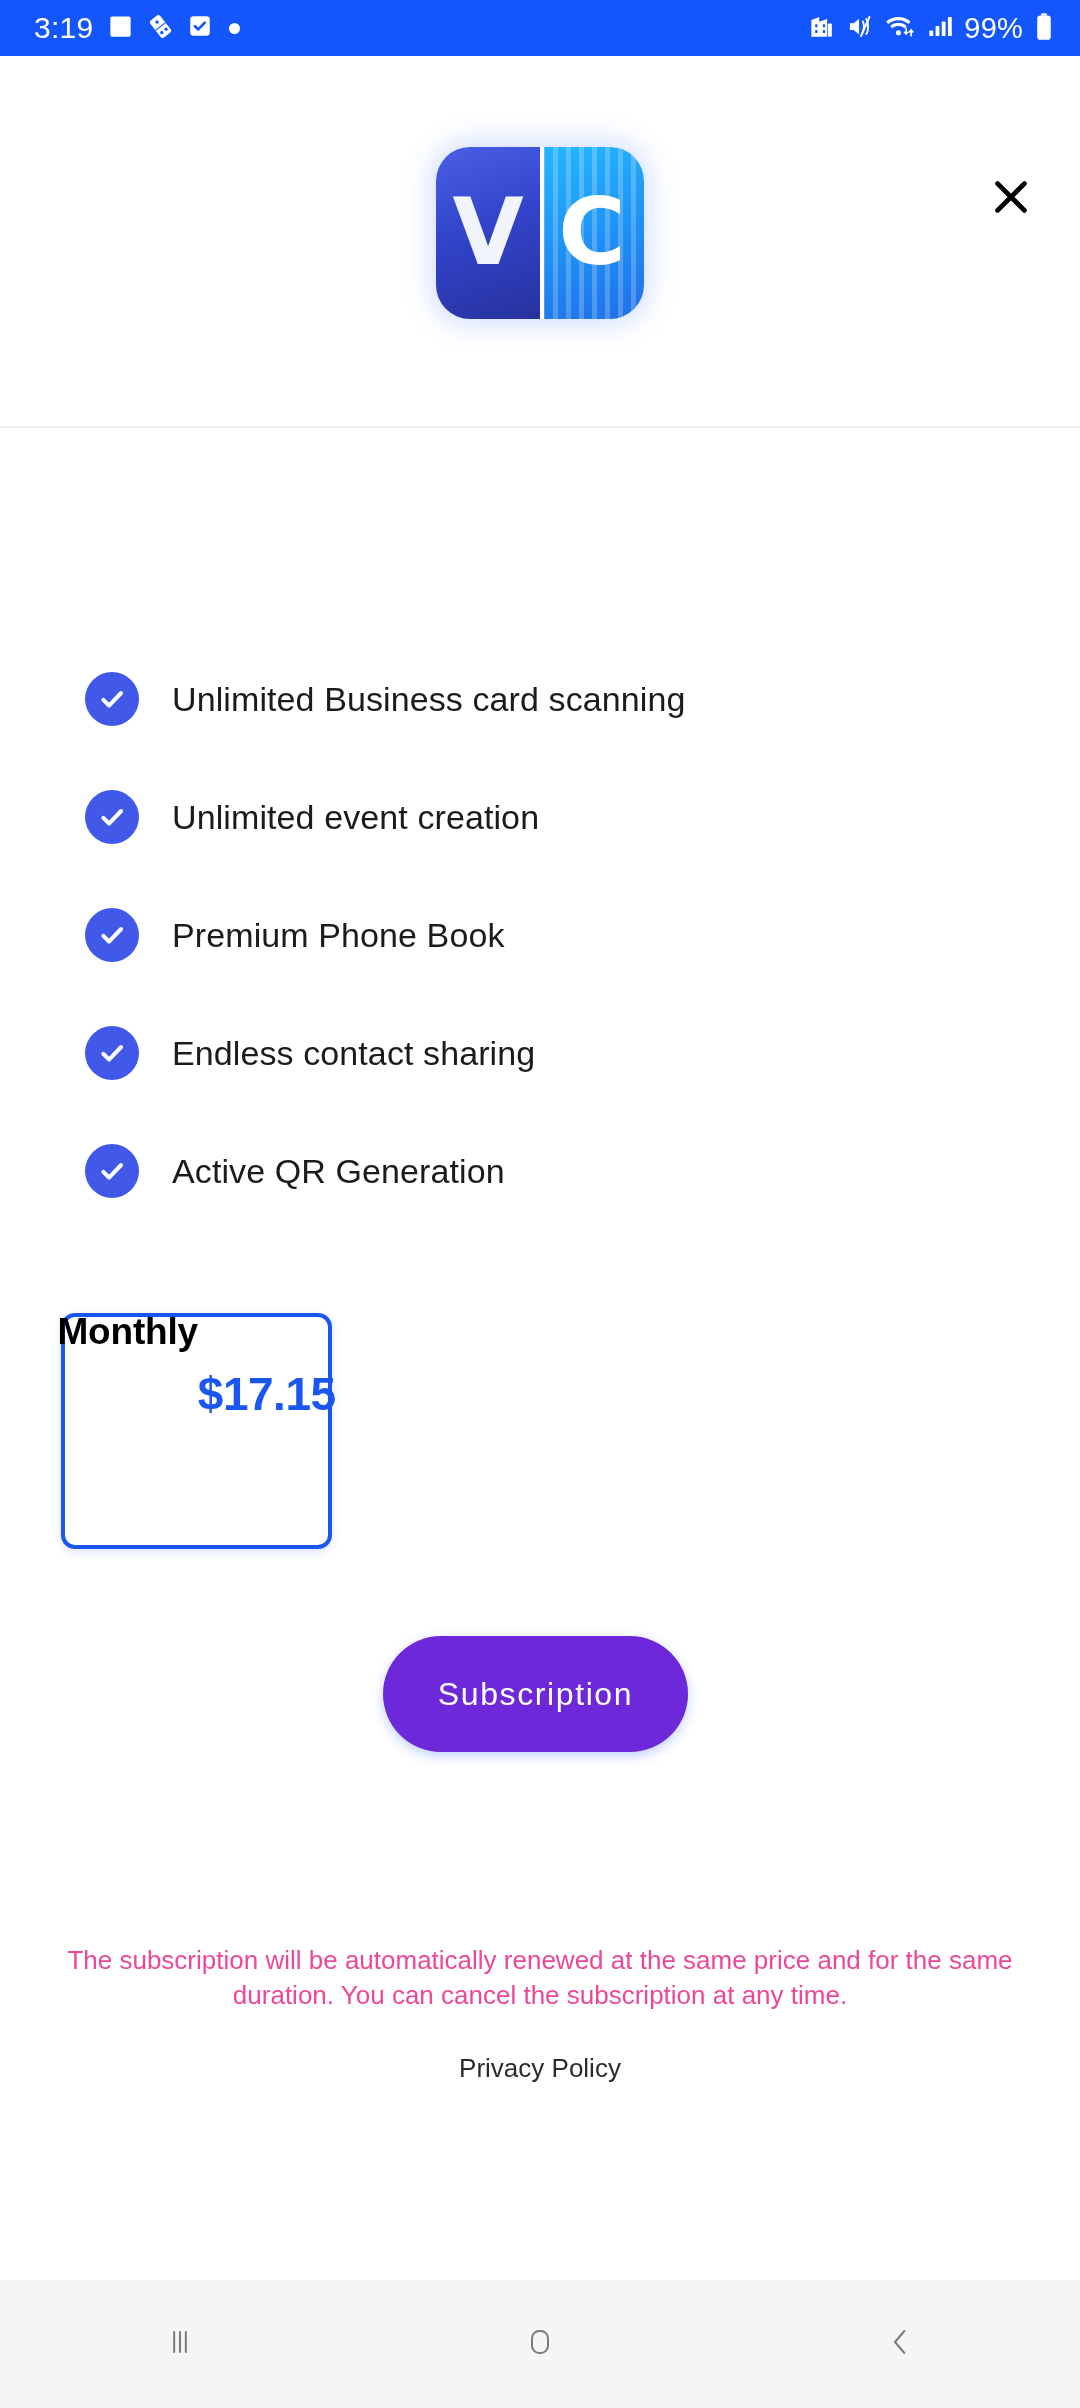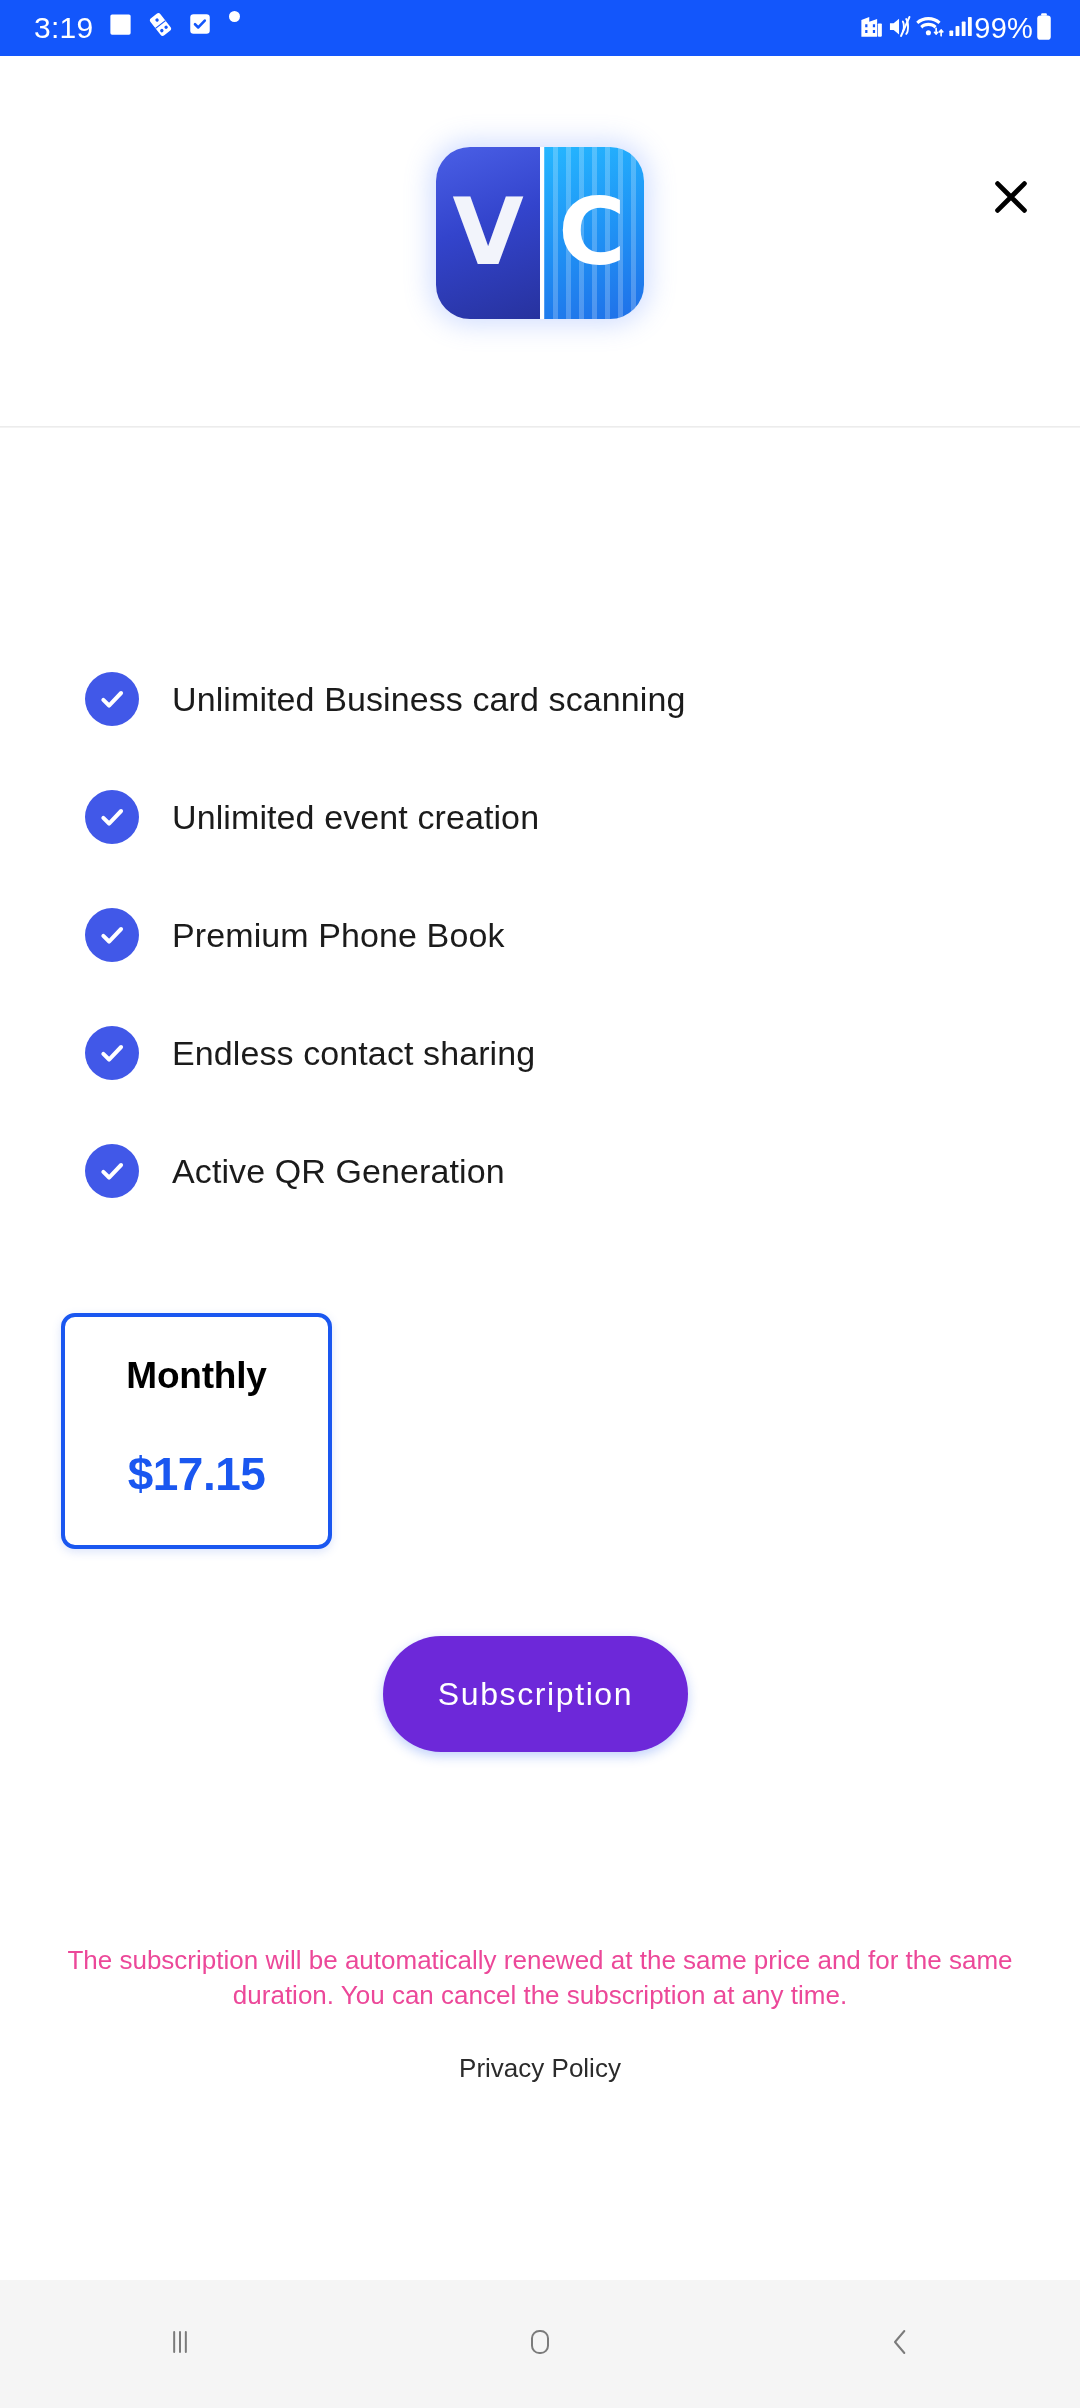--- a/index.html
+++ b/index.html
@@ -10,22 +10,22 @@
     overflow:hidden;
   }
   .screen { position:relative; width:1080px; height:2408px; background:#fff; }
 
   
   .statusbar {
     position:absolute; top:0; left:0; width:1080px; height:56px;
     background:#1356fb; display:flex; align-items:center;
     padding:0 26px 0 34px; color:#fff;
   }
-  .sb-left { display:flex; align-items:flex-start; gap:13px; flex:1; }
-  .sb-right { display:flex; align-items:center; gap:1px; }
+  .sb-left { display:flex; align-items:center; gap:13px; flex:1; }
+  .sb-right { display:flex; align-items:center; gap:11px; }
   .sb-time { font-size:30px; font-weight:400; letter-spacing:.3px; }
   .sb-ico { display:block; }
   .dot-ico { width:11px; height:11px; border-radius:50%; background:#fff; margin-left:3px; }
   .sb-batt { font-size:29px; font-weight:400; letter-spacing:.2px; }
 
   
   .header {
     position:absolute; top:56px; left:0; width:1080px; height:372px;
     background:#fff;
   }
@@ -78,22 +78,22 @@
   }
   .feature-label {
     margin-left:33px; font-size:34px; color:#1b1b1b; font-weight:400;
     letter-spacing:.1px;
   }
 
   
   .plans { position:absolute; top:1313px; left:0; width:1080px; height:236px; }
   .plan {
     position:absolute; top:0; height:236px; background:#fff;
-    border-radius:14px; display:flex; flex-direction:column;
-    align-items:center; justify-content:center; cursor:pointer;
+    border-radius:14px; display:flex; flex-direction:row;
+    justify-content:center; cursor:pointer;
   }
   .plan.monthly { left:61px; width:271px; border:4px solid #1a57f0;
     box-shadow:0 3px 10px rgba(80,120,230,.20); }
   .plan.annual  { left:572px; width:294px; border:1px solid #f2f2f4;
     box-shadow:0 4px 12px rgba(0,0,0,.11); }
   .plan-name {
     font-size:37px; font-weight:700; color:#000; letter-spacing:-.2px;
     margin-top:-6px;
   }
   .plan-price {

